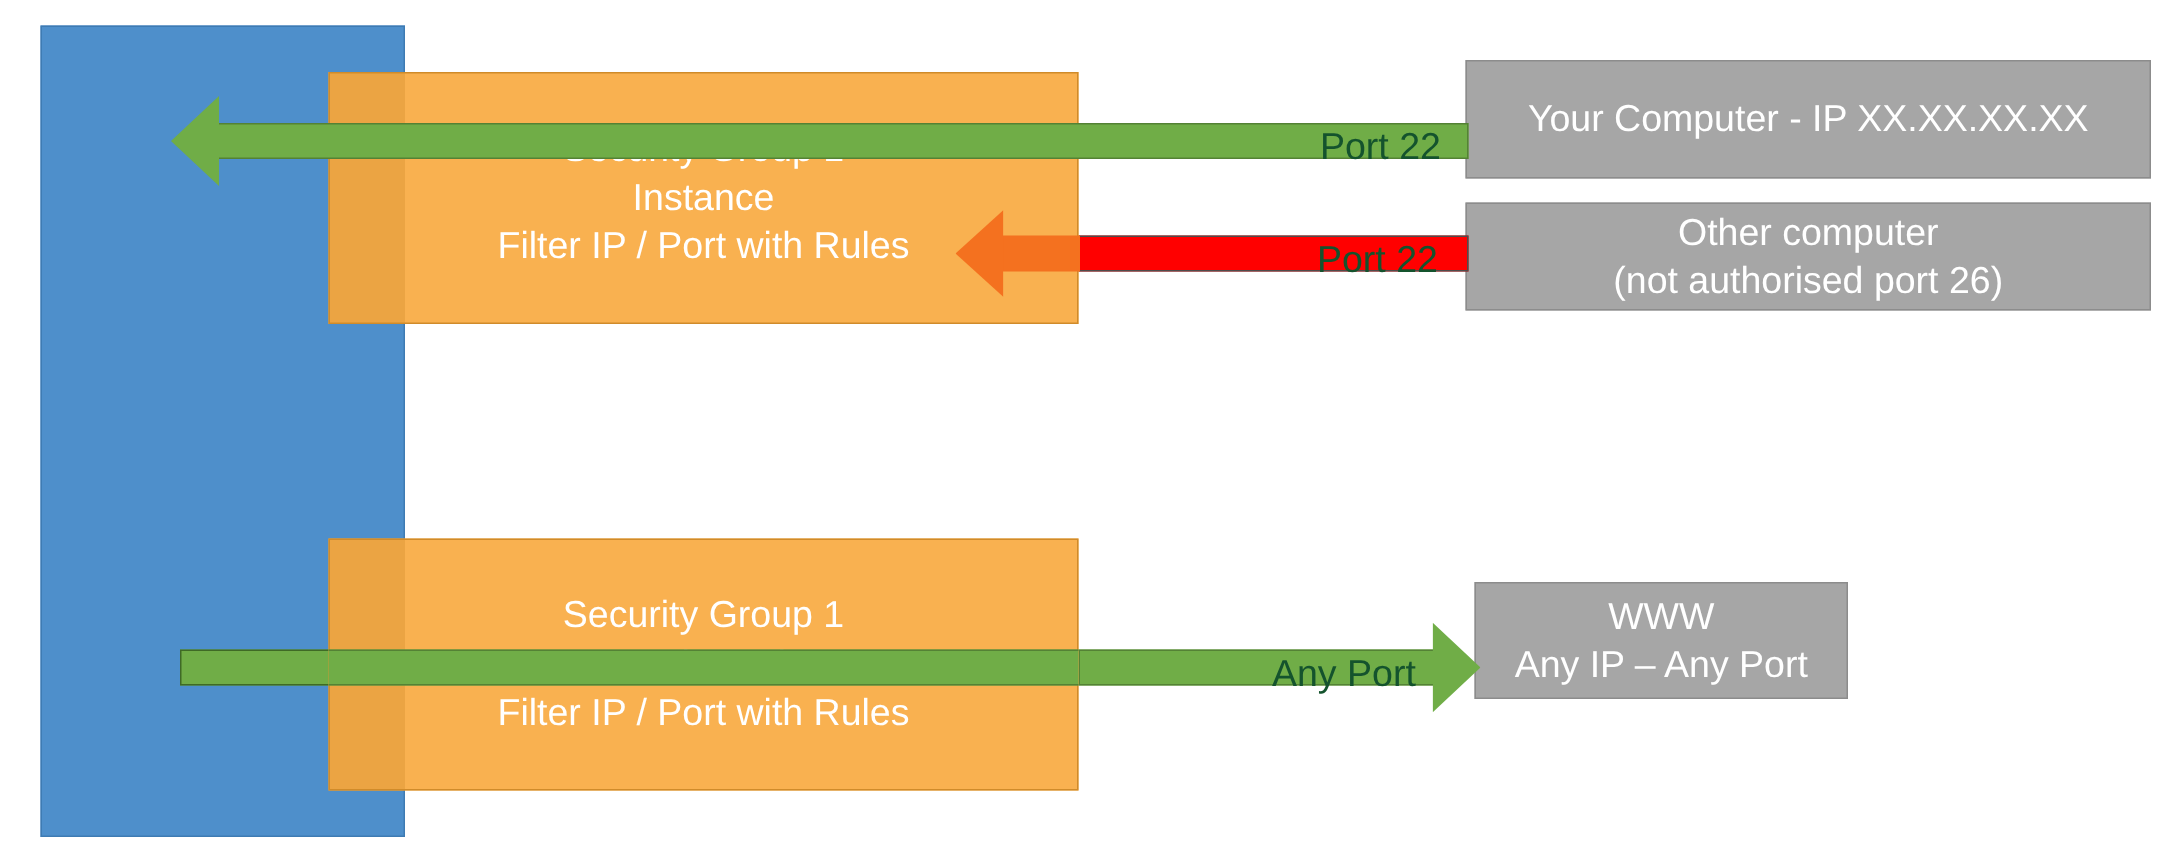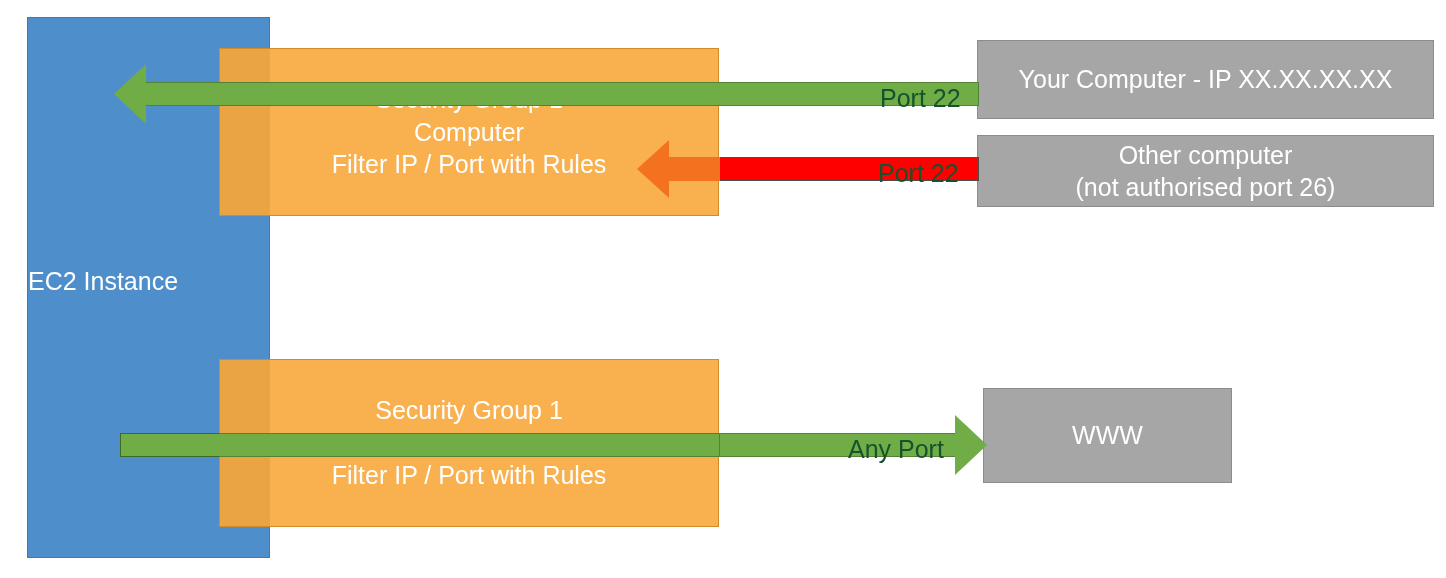--- a/index.html
+++ b/index.html
@@ -134,27 +134,26 @@
     z-index: 3;
   }
 </style>
 </head>
 <body>
 
 <div id="canvas">
 
   <div class="box ec2-box" style="left:27px; top:17px; width:243px; height:541px;">
     <div class="ec2-text">
-      <span class="ln">EC2 Instance</span>
     </div>
   </div>
 
   <div class="box sg-box" style="left:219px; top:48px; width:500px; height:168px;">
     <span class="ln">Security Group 1</span>
-    <span class="ln">Computer</span>
+    <span class="ln">Instance</span>
     <span class="ln">Filter IP / Port with Rules</span>
   </div>
 
   <div class="sg-overlap" style="left:219px; top:48px; width:51px; height:168px;"></div>
 
   <div class="box sg-box" style="left:219px; top:359px; width:500px; height:168px;">
     <span class="ln">Security Group 1</span>
     <span class="ln">Outbound</span>
     <span class="ln">Filter IP / Port with Rules</span>
   </div>
@@ -162,22 +161,23 @@
 
   <div class="box gray-box" style="left:977px; top:40px; width:457px; height:79px;">
     <span class="ln">Your Computer - IP XX.XX.XX.XX</span>
   </div>
 
   <div class="box gray-box" style="left:977px; top:135px; width:457px; height:72px;">
     <span class="ln">Other computer</span>
     <span class="ln">(not authorised port 26)</span>
   </div>
 
-  <div class="box gray-box" style="left:983px; top:388px; width:249px; height:95px;">
+  <div class="box gray-box" style="left:983px; top:388px; width:249px; height:78px;">
     <span class="ln">WWW</span>
+    <span class="ln">Any IP – Any Port</span>
   </div>
 
   <div class="bar bar-green" style="left:719px; top:82px; width:260px; height:24px;"></div>
   <div class="bar-label" style="left:880px; top:86px;">Port 22</div>
 
   <div class="allowed-arrow-shaft" style="left:137px; top:82px; width:583px; height:24px;"></div>
   <div class="allowed-arrow-head" style="left:114px; top:64px; width:32px; height:60px;"></div>
 
   <div class="bar bar-red" style="left:719px; top:157px; width:260px; height:24px;"></div>
   <div class="bar-label" style="left:878px; top:161px;">Port 22</div>

